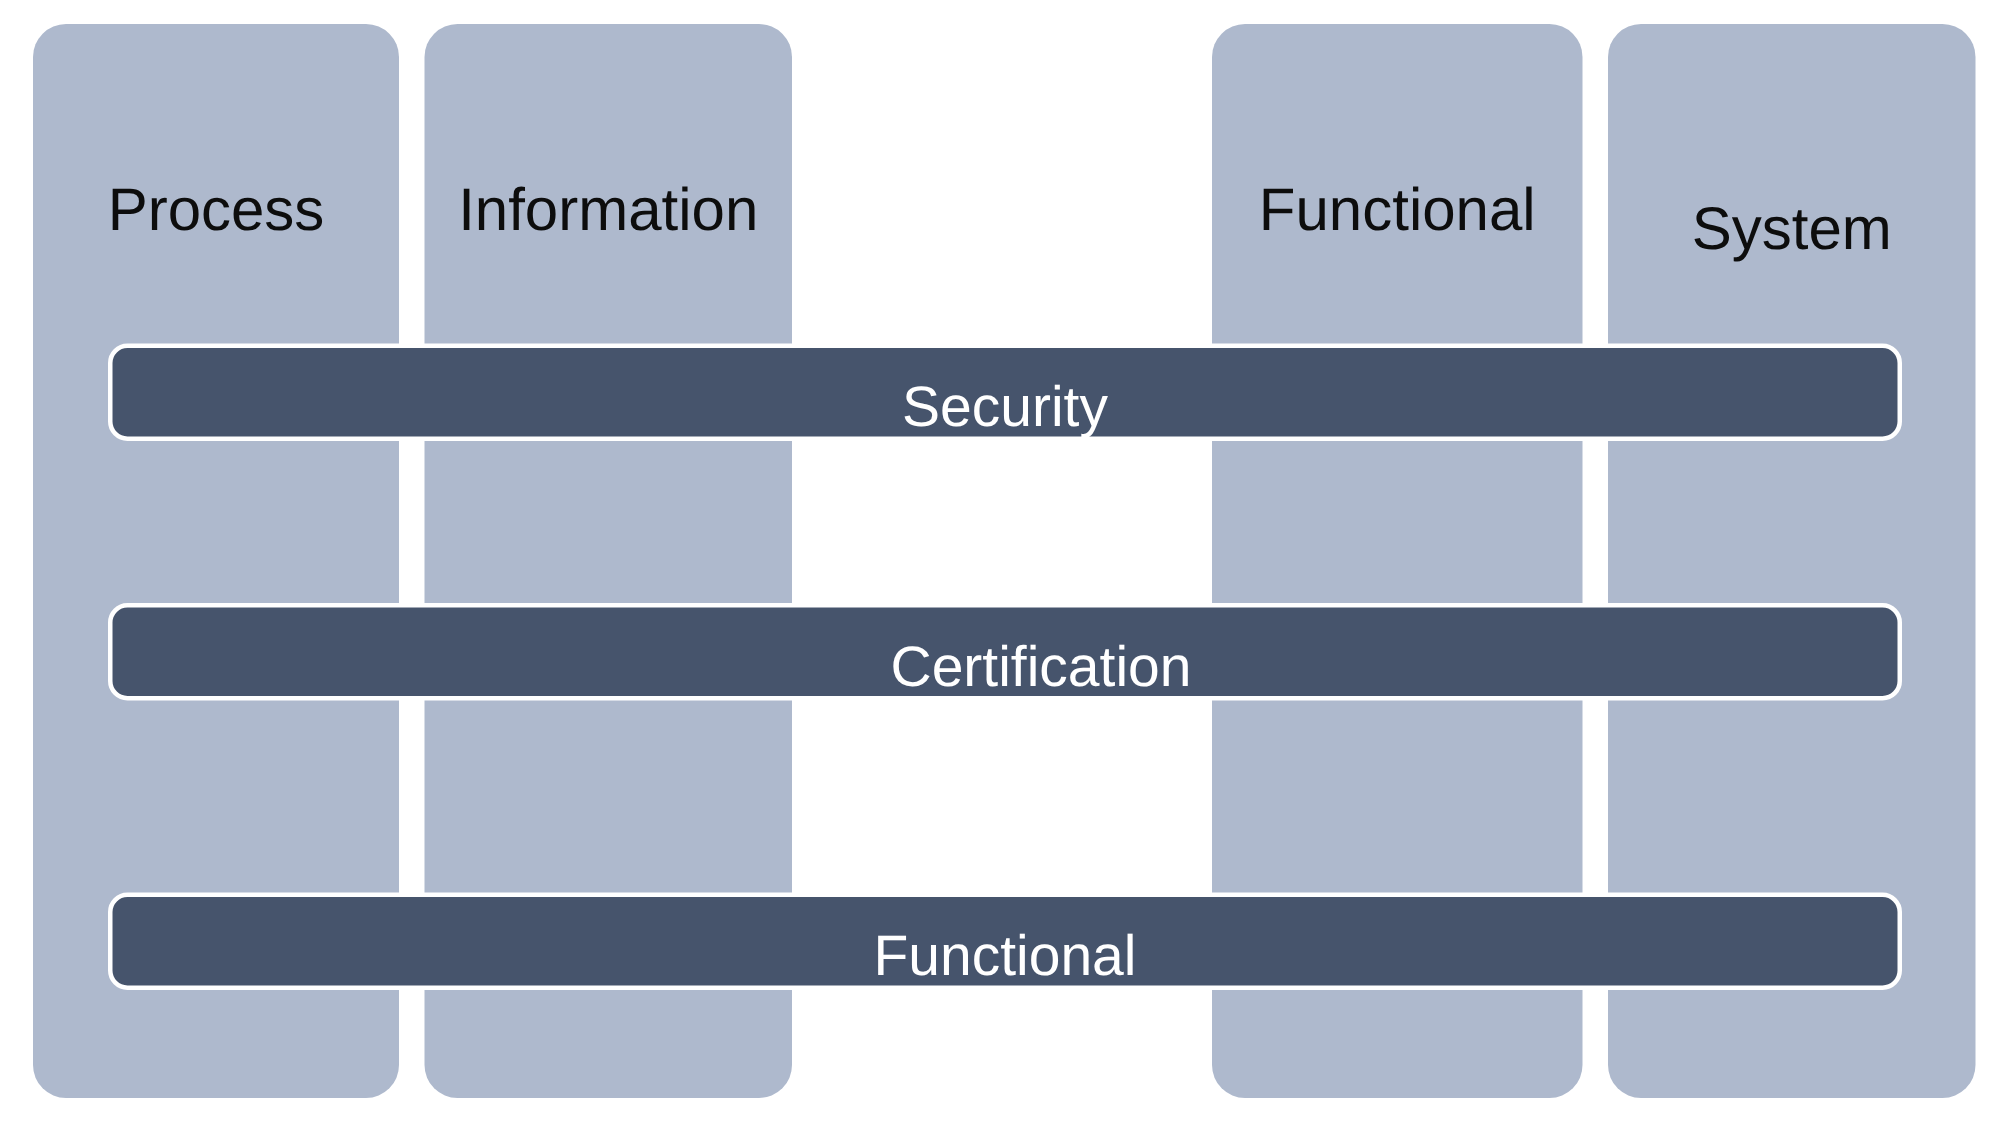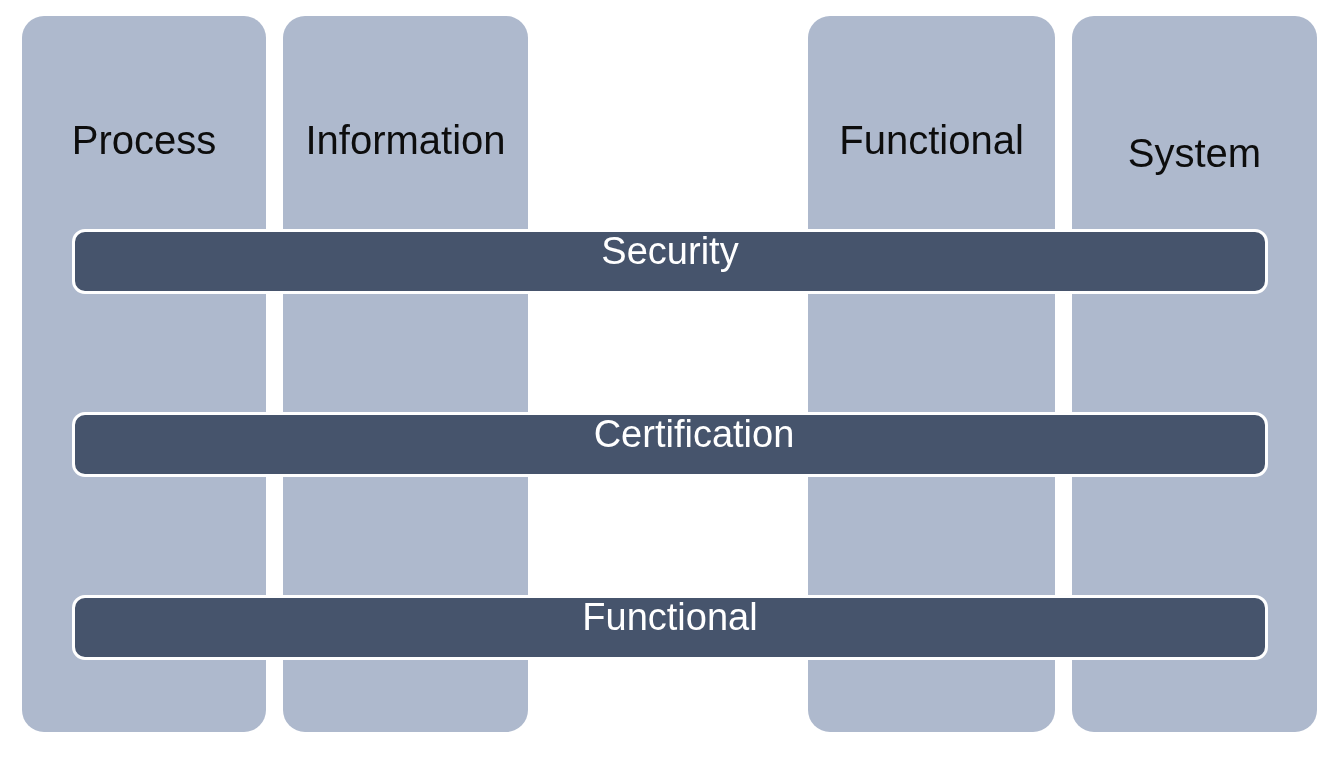--- a/index.html
+++ b/index.html
@@ -42,21 +42,21 @@
   .band {
     position: absolute;
     left: 72px;
     width: 1196px;
     height: 65px;
     background: #46546c;
     border: 3px solid #ffffff;
     border-radius: 13px;
     box-sizing: border-box;
     display: flex;
-    align-items: flex-start;
+    align-items: flex-end;
     justify-content: center;
   }
   .band-label {
     font-size: 38px;
     line-height: 1;
     color: #ffffff;
     font-family: "Liberation Sans", sans-serif;
     white-space: nowrap;
   }
 </style>
@@ -79,21 +79,21 @@
   </div>
 
   <div class="pillar" style="left: 1072px; width: 245px;">
     <div class="pillar-label" style="top: 117px;">System</div>
   </div>
 
   <div class="band" style="top: 229px;">
     <span class="band-label">Security</span>
   </div>
 
-  <div class="band" style="top: 412px; padding-left: 48px;">
+  <div class="band" style="top: 402px; padding-left: 48px;">
     <span class="band-label">Certification</span>
   </div>
 
   <div class="band" style="top: 595px;">
     <span class="band-label">Functional</span>
   </div>
 
 </div>
 
 </body></html>

